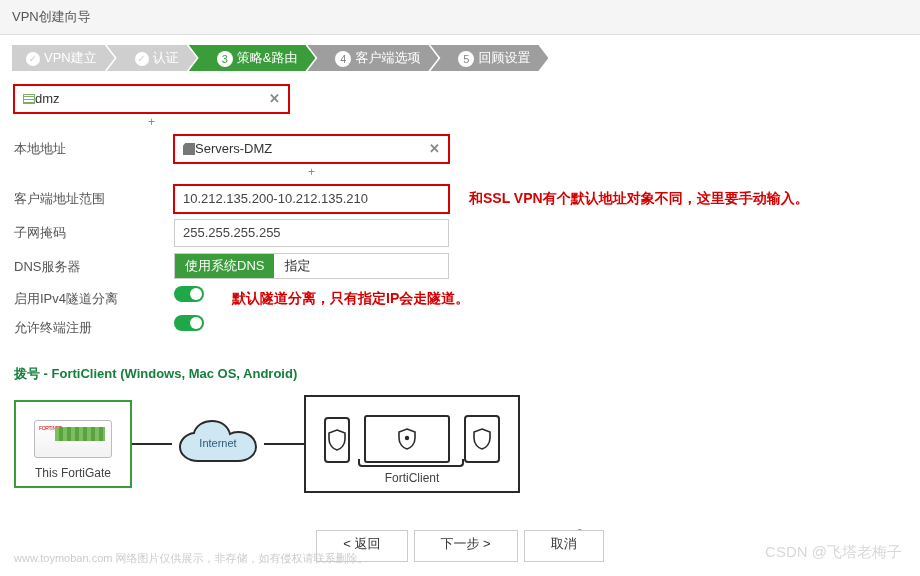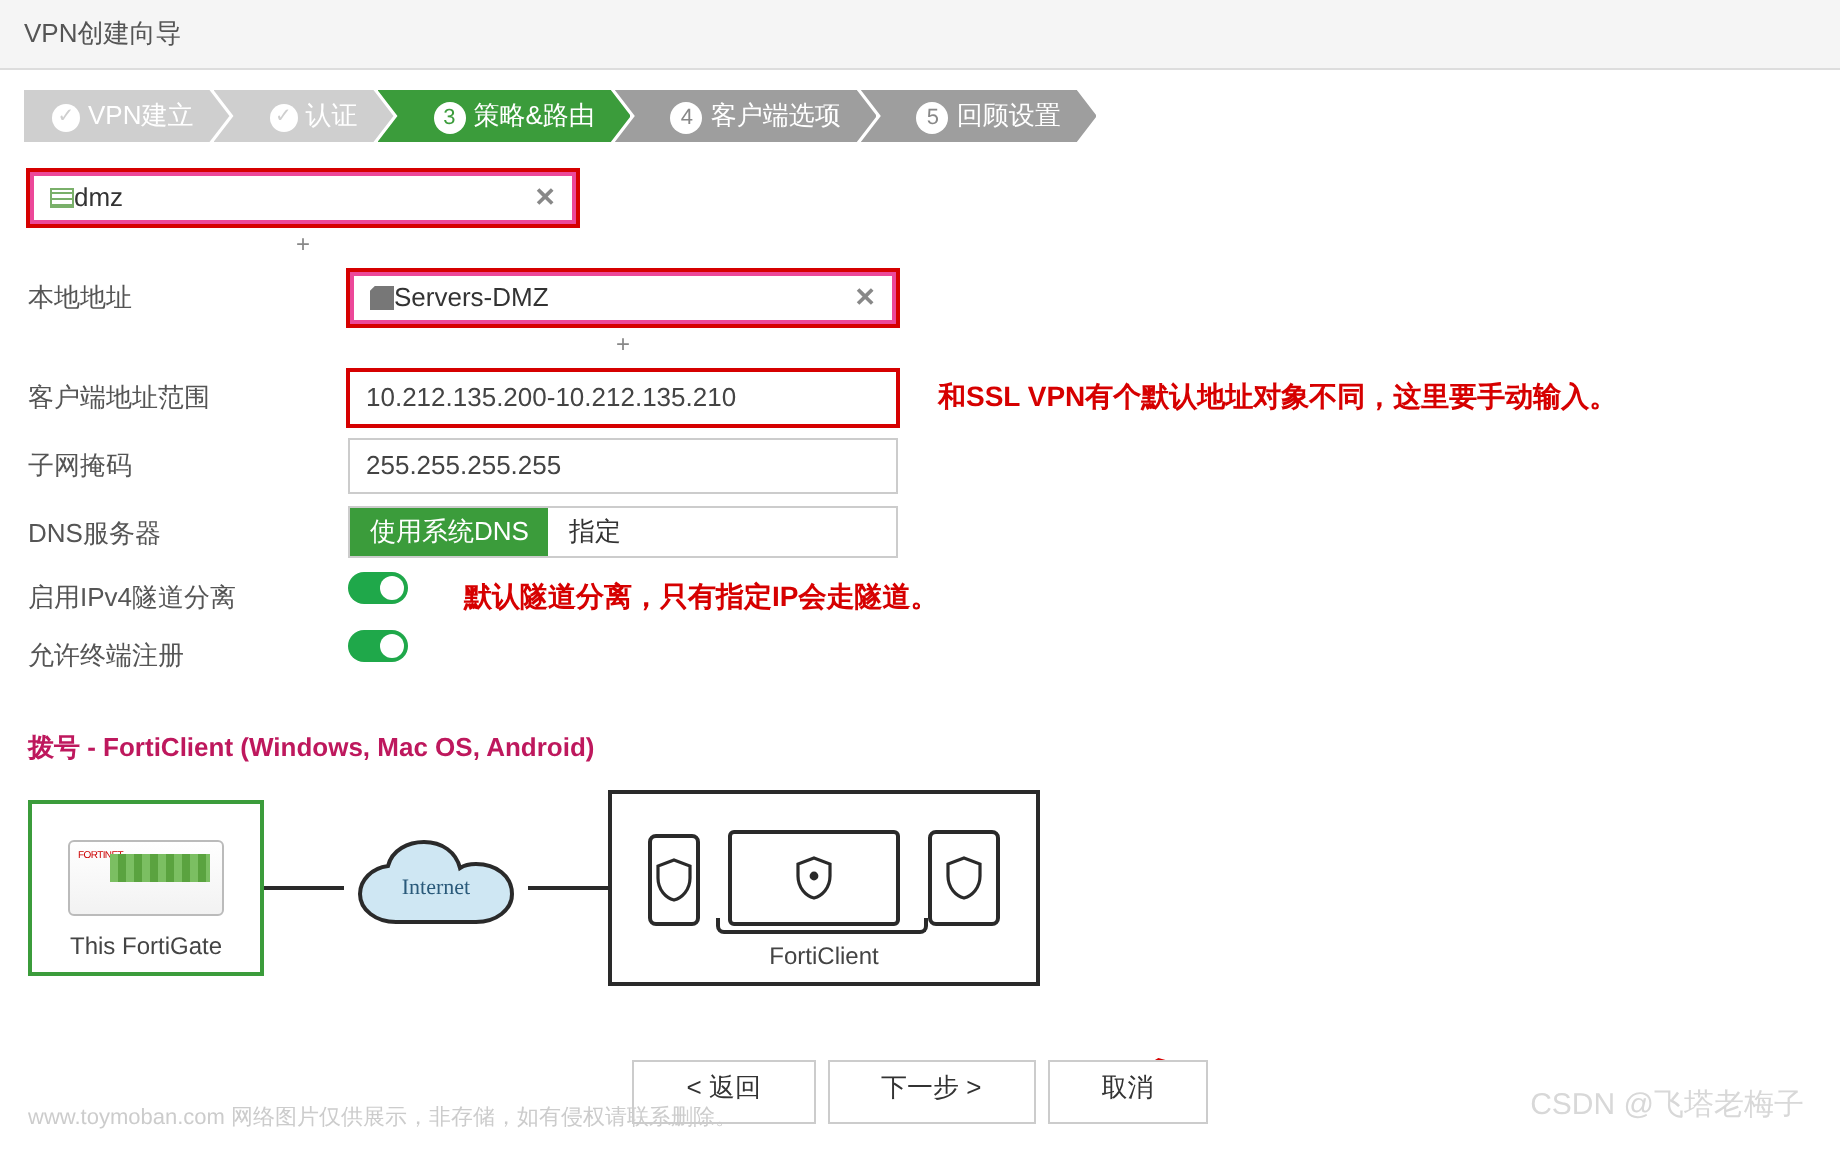--- a/index.html
+++ b/index.html
@@ -11,44 +11,44 @@
 .step.done { background: #cfcfcf; color: #fff; }
 .step.active { background: #3b9c3b; color: #fff; }
 .step.pending { background: #9e9e9e; color: #fff; }
 .step .num { display: inline-block; width: 16px; height: 16px; border-radius: 50%; background: #fff; color: #888; text-align: center; line-height: 16px; font-size: 11px; margin-right: 4px; vertical-align: middle; }
 .step.active .num { color: #3b9c3b; }
 .step .check { display: inline-block; width: 14px; height: 14px; border-radius: 50%; background: #fff; color: #cfcfcf; line-height: 14px; text-align: center; font-size: 10px; margin-right: 4px; vertical-align: middle; }
 .form { padding: 8px 14px; }
 .row { display: flex; align-items: flex-start; margin-bottom: 6px; }
 .label { width: 160px; padding-top: 5px; color: #555; }
 .value { flex: 0 0 275px; display: flex; flex-direction: column; }
-.pill { border: 3px solid #ec4899; height: 28px; line-height: 26px; padding: 0 8px; display: flex; align-items: center; width: 275px; background: #fff; }
+.pill { border: 1px solid #ec4899; height: 28px; line-height: 26px; padding: 0 8px; display: flex; align-items: center; width: 275px; background: #fff; }
 .pill.redbox { outline: 2px solid #d60000; outline-offset: -1px; }
 .pill .txt { flex: 1; }
 .pill .x { color: #888; font-weight: bold; cursor: pointer; }
 .plus { text-align: center; color: #888; font-size: 12px; margin-top: 2px; }
 .text-input { border: 1px solid #ccc; height: 28px; line-height: 26px; padding: 0 8px; width: 275px; color: #444; background: #fff; }
 .text-input.redbox { outline: 2px solid #d60000; outline-offset: -1px; }
 .seg { display: inline-flex; border: 1px solid #ccc; height: 26px; }
 .seg div { padding: 0 10px; line-height: 24px; cursor: pointer; }
 .seg .active { background: #3b9c3b; color: #fff; }
 .toggle { width: 30px; height: 16px; border-radius: 8px; background: #1fa84a; position: relative; display: inline-block; vertical-align: middle; }
 .toggle::after { content: ''; position: absolute; right: 2px; top: 2px; width: 12px; height: 12px; border-radius: 50%; background: #fff; }
 .anno { color: #d60000; font-weight: bold; font-size: 14px; margin-left: 20px; padding-top: 5px; }
 .dialup { margin: 14px 14px 0; }
-.dialup-title { font-weight: bold; color: #be185d; margin-bottom: 12px; }
+.dialup-title { font-weight: bold; color: #15803d; margin-bottom: 12px; }
 .diagram { display: flex; align-items: center; gap: 0; }
 .box { border: 2px solid #2a2a2a; padding: 18px 18px 6px; text-align: center; }
 .box.green { border-color: #3b9c3b; }
 .box .cap { margin-top: 8px; font-size: 12px; color: #444; }
 .device { width: 78px; height: 38px; background: linear-gradient(#fff,#f2f2f2); border: 1px solid #bbb; border-radius: 3px; position: relative; margin: 0 auto; }
 .device::before { content:'FORTINET'; position: absolute; left: 4px; top: 4px; font-size: 5px; color: #c00; letter-spacing: -0.3px; }
 .device::after { content:''; position: absolute; right: 6px; top: 6px; width: 50px; height: 14px; background: repeating-linear-gradient(90deg,#7bbf62 0 4px,#5aa33f 4px 8px); }
 .line1 { width: 40px; height: 2px; background: #2a2a2a; }
-.cloud { position: relative; width: 92px; height: 54px; font-family: Liberation Serif, serif; }
+.cloud { position: relative; width: 92px; height: 54px; }
 .cloud svg { width: 92px; height: 54px; }
 .line2 { width: 40px; height: 2px; background: #2a2a2a; }
 .clients { display: flex; align-items: flex-end; gap: 14px; }
 .phone { width: 26px; height: 46px; border: 2px solid #2a2a2a; border-radius: 4px; display: flex; align-items: center; justify-content: center; }
 .laptop { width: 86px; height: 48px; border: 2px solid #2a2a2a; border-radius: 3px; display: flex; align-items: center; justify-content: center; position: relative; }
 .laptop::after { content:''; position: absolute; bottom: -6px; left: -8px; width: 102px; height: 6px; border: 2px solid #2a2a2a; border-top: none; border-radius: 0 0 4px 4px; }
 .tablet { width: 36px; height: 48px; border: 2px solid #2a2a2a; border-radius: 4px; display: flex; align-items: center; justify-content: center; }
 .shield { width: 20px; height: 22px; }
 .footer { position: absolute; bottom: 10px; left: 0; right: 0; text-align: center; }
 .btns { display: inline-flex; gap: 6px; margin-bottom: 4px; }

